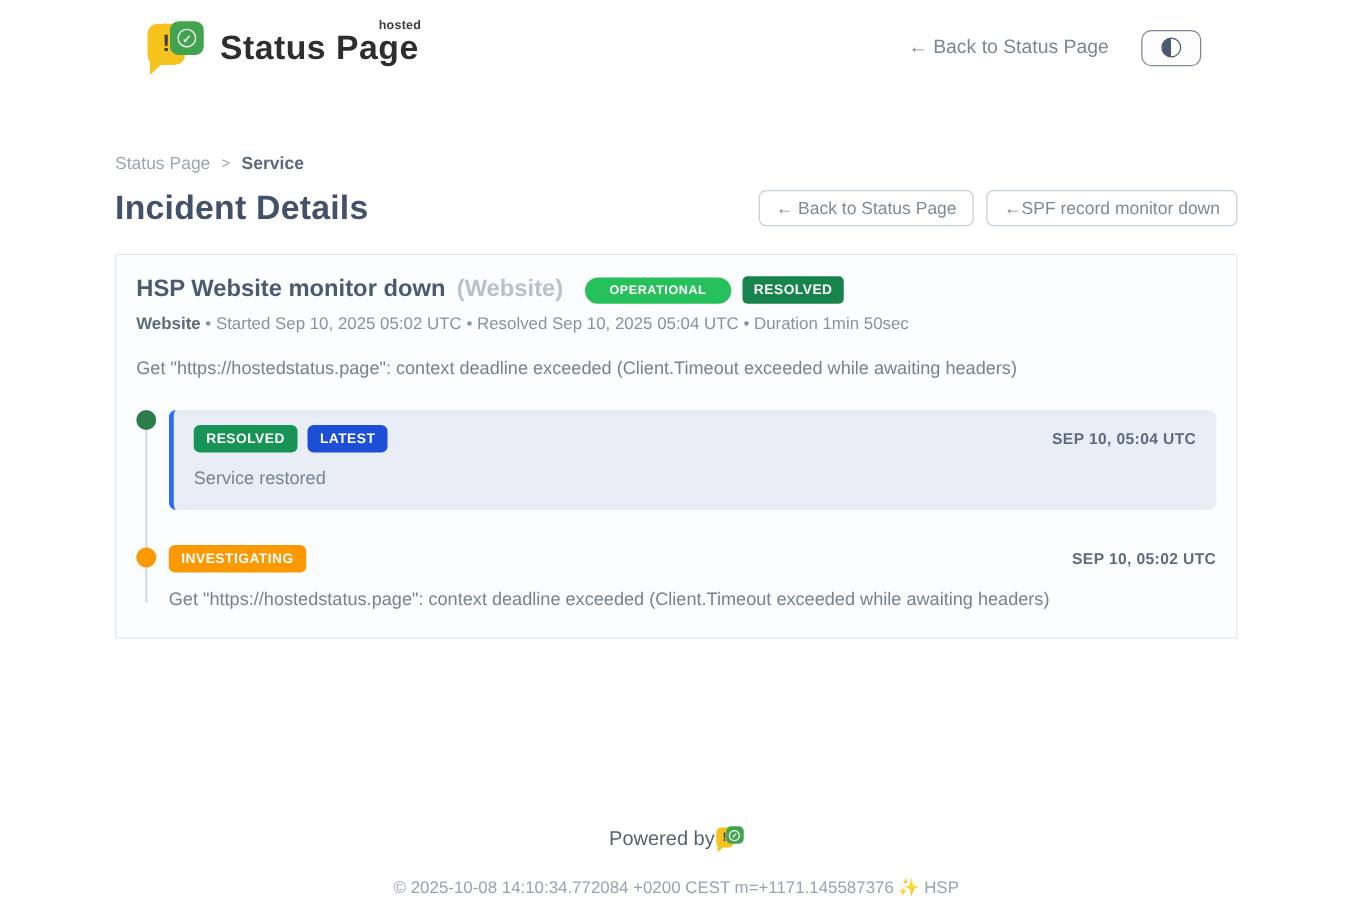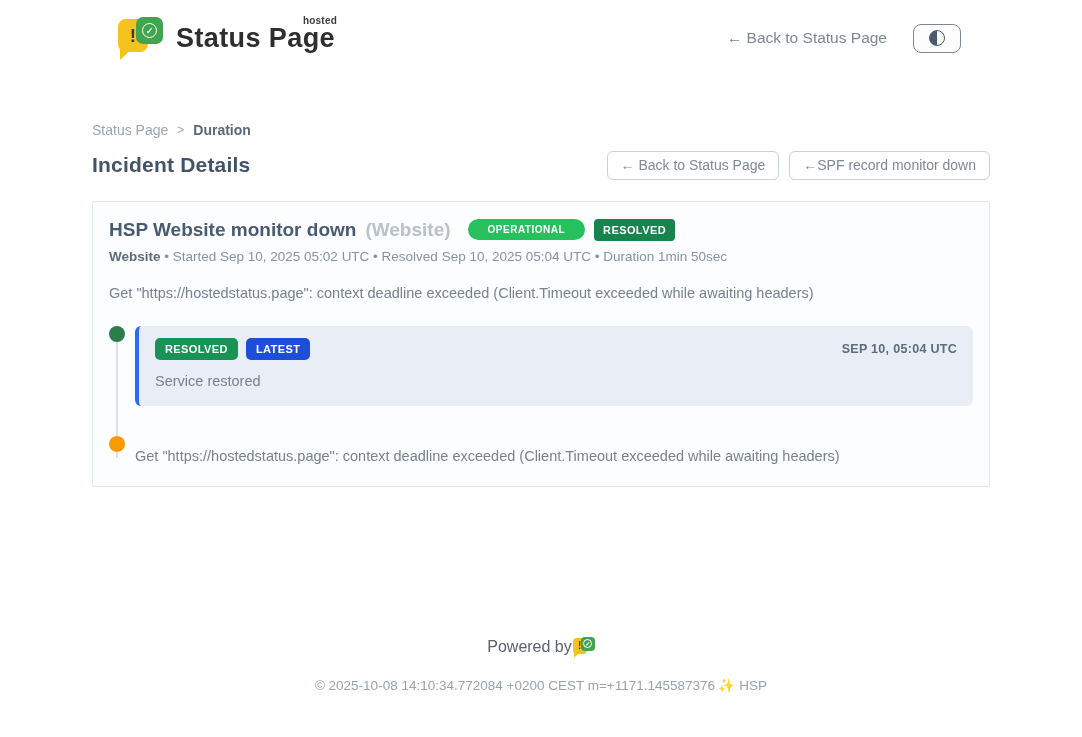--- a/index.html
+++ b/index.html
@@ -66,21 +66,21 @@
   .main { width:898px; margin:60px auto 0; }
   .breadcrumb { display:flex; align-items:center; gap:9px; font-size:14px; }
   .crumb-root { color:#9aa6b2; cursor:pointer; text-decoration:none; }
   .crumb-sep { color:#9aa6b2; font-size:12px; }
   .crumb-current { color:#59687a; font-weight:700; }
 
   .title-row {
     display:flex; align-items:center; justify-content:space-between;
     margin-top:13px;
   }
-  .page-title { font-size:21px; font-weight:600; color:#42526b; letter-spacing:0.2px; }
+  .page-title { font-size:27px; font-weight:600; color:#42526b; letter-spacing:0.2px; }
   .nav-buttons { display:flex; gap:10px; }
   .nav-btn {
     font-family:"Liberation Sans", sans-serif;
     background:#ffffff; border:1px solid #c7d1db; border-radius:6px;
     color:#7e8a96; font-size:14px; padding:5px 13px; cursor:pointer; line-height:1.2;
   }
 
   
   .card {
     margin-top:21px; background:#fcfdfe;
@@ -171,21 +171,21 @@
       <span class="half-circle"></span>
     </button>
   </div>
 </header>
 
 <main class="main">
 
   <nav class="breadcrumb">
     <a class="crumb-root">Status Page</a>
     <span class="crumb-sep">&gt;</span>
-    <span class="crumb-current">Duration</span>
+    <span class="crumb-current">Service</span>
   </nav>
 
   <div class="title-row">
     <h1 class="page-title">Incident Details</h1>
     <div class="nav-buttons">
       <button class="nav-btn">← Back to Status Page</button>
       <button class="nav-btn">←SPF record monitor down</button>
     </div>
   </div>
 
@@ -212,20 +212,24 @@
             <span class="badge latest">LATEST</span>
             <span class="t-time">SEP 10, 05:04 UTC</span>
           </div>
           <div class="t-msg">Service restored</div>
         </div>
       </div>
 
       <div class="t-item">
         <span class="t-dot orange"></span>
         <div class="t-content plain">
+          <div class="t-head">
+            <span class="badge investigating">INVESTIGATING</span>
+            <span class="t-time">SEP 10, 05:02 UTC</span>
+          </div>
           <div class="t-msg">Get "https://hostedstatus.page": context deadline exceeded (Client.Timeout exceeded while awaiting headers)</div>
         </div>
       </div>
     </div>
   </section>
 
 </main>
 
 <footer class="footer">
   <div class="powered">

